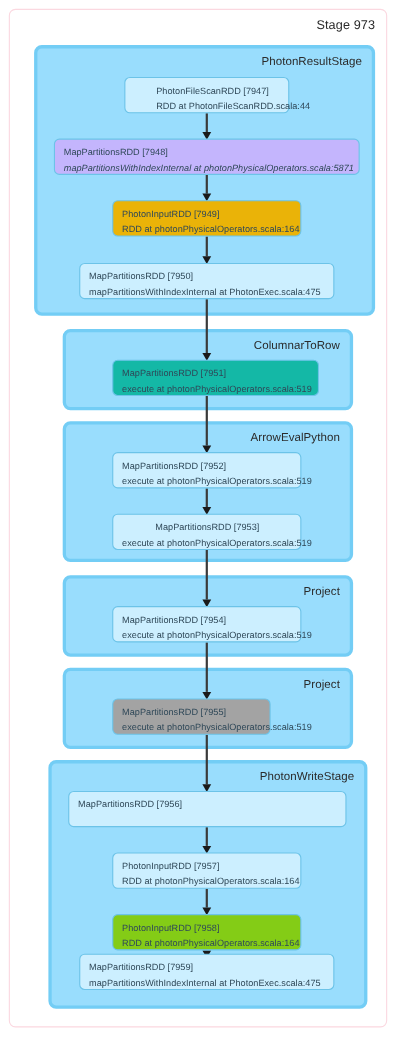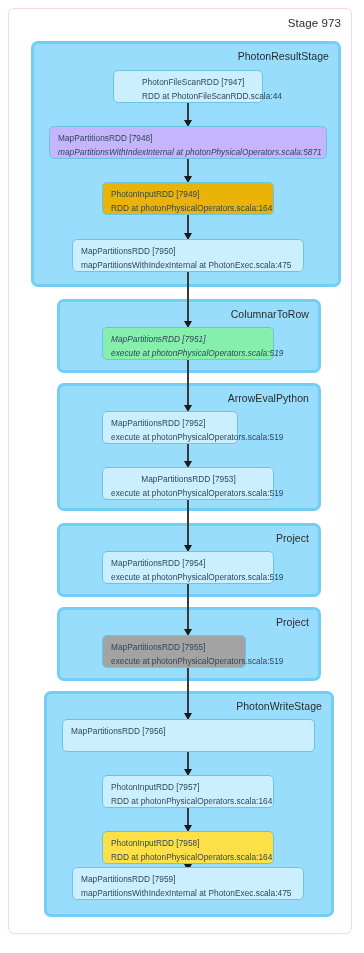--- a/index.html
+++ b/index.html
@@ -141,25 +141,25 @@
       <span class="node-line" style="color: rgb(47, 72, 88); font-style: italic;">mapPartitionsWithIndexInternal at photonPhysicalOperators.scala:5871</span>
     </div>
     <div class="node" style="left: 93px; top: 173px; width: 172px; height: 33px; background: #eab308; border-color: rgb(108, 195, 232);">
       <span class="node-line" style="color: rgb(47, 72, 88);">PhotonInputRDD [7949]</span>
       <span class="node-line" style="color: rgb(47, 72, 88);">RDD at photonPhysicalOperators.scala:164</span>
     </div>
     <div class="node" style="left: 63px; top: 230px; width: 232px; height: 33px; background: rgb(204, 239, 255); border-color: rgb(108, 195, 232);">
       <span class="node-line" style="color: rgb(47, 72, 88);">MapPartitionsRDD [7950]</span>
       <span class="node-line" style="color: rgb(47, 72, 88);">mapPartitionsWithIndexInternal at PhotonExec.scala:475</span>
     </div>
-    <div class="node" style="left: 93px; top: 318px; width: 172px; height: 33px; background: #86efac; border-color: rgb(108, 195, 232); font-style: italic;">
+    <div class="node" style="left: 93px; top: 318px; width: 188px; height: 33px; background: #14b8a6; border-color: rgb(108, 195, 232);">
       <span class="node-line" style="color: rgb(47, 72, 88);">MapPartitionsRDD [7951]</span>
       <span class="node-line" style="color: rgb(47, 72, 88);">execute at photonPhysicalOperators.scala:519</span>
     </div>
-    <div class="node" style="left: 93px; top: 402px; width: 136px; height: 33px; background: rgb(204, 239, 255); border-color: rgb(108, 195, 232);">
+    <div class="node" style="left: 93px; top: 402px; width: 172px; height: 33px; background: rgb(204, 239, 255); border-color: rgb(108, 195, 232);">
       <span class="node-line" style="color: rgb(47, 72, 88);">MapPartitionsRDD [7952]</span>
       <span class="node-line" style="color: rgb(47, 72, 88);">execute at photonPhysicalOperators.scala:519</span>
     </div>
     <div class="node" style="left: 93px; top: 458px; width: 172px; height: 33px; background: rgb(204, 239, 255); border-color: rgb(108, 195, 232); text-align: center;">
       <span class="node-line" style="color: rgb(47, 72, 88);">MapPartitionsRDD [7953]</span>
       <span class="node-line" style="color: rgb(47, 72, 88);">execute at photonPhysicalOperators.scala:519</span>
     </div>
     <div class="node" style="left: 93px; top: 542px; width: 172px; height: 33px; background: rgb(204, 239, 255); border-color: rgb(108, 195, 232);">
       <span class="node-line" style="color: rgb(47, 72, 88);">MapPartitionsRDD [7954]</span>
       <span class="node-line" style="color: rgb(47, 72, 88);">execute at photonPhysicalOperators.scala:519</span>
@@ -168,21 +168,21 @@
       <span class="node-line" style="color: rgb(47, 72, 88);">MapPartitionsRDD [7955]</span>
       <span class="node-line" style="color: rgb(47, 72, 88);">execute at photonPhysicalOperators.scala:519</span>
     </div>
     <div class="node" style="left: 53px; top: 710px; width: 253px; height: 33px; background: rgb(204, 239, 255); border-color: rgb(108, 195, 232);">
       <span class="node-line" style="color: rgb(47, 72, 88);">MapPartitionsRDD [7956]</span>
     </div>
     <div class="node" style="left: 93px; top: 766px; width: 172px; height: 33px; background: rgb(204, 239, 255); border-color: rgb(108, 195, 232);">
       <span class="node-line" style="color: rgb(47, 72, 88);">PhotonInputRDD [7957]</span>
       <span class="node-line" style="color: rgb(47, 72, 88);">RDD at photonPhysicalOperators.scala:164</span>
     </div>
-    <div class="node" style="left: 93px; top: 822px; width: 172px; height: 33px; background: #fde047; border-color: rgb(108, 195, 232);">
+    <div class="node" style="left: 93px; top: 822px; width: 172px; height: 33px; background: #84cc16; border-color: rgb(108, 195, 232);">
       <span class="node-line" style="color: rgb(47, 72, 88);">PhotonInputRDD [7958]</span>
       <span class="node-line" style="color: rgb(47, 72, 88);">RDD at photonPhysicalOperators.scala:164</span>
     </div>
     <div class="node" style="left: 63px; top: 858px; width: 232px; height: 33px; background: rgb(204, 239, 255); border-color: rgb(108, 195, 232);">
       <span class="node-line" style="color: rgb(47, 72, 88);">MapPartitionsRDD [7959]</span>
       <span class="node-line" style="color: rgb(47, 72, 88);">mapPartitionsWithIndexInternal at PhotonExec.scala:475</span>
     </div>
   </div>
 
 </body></html>

